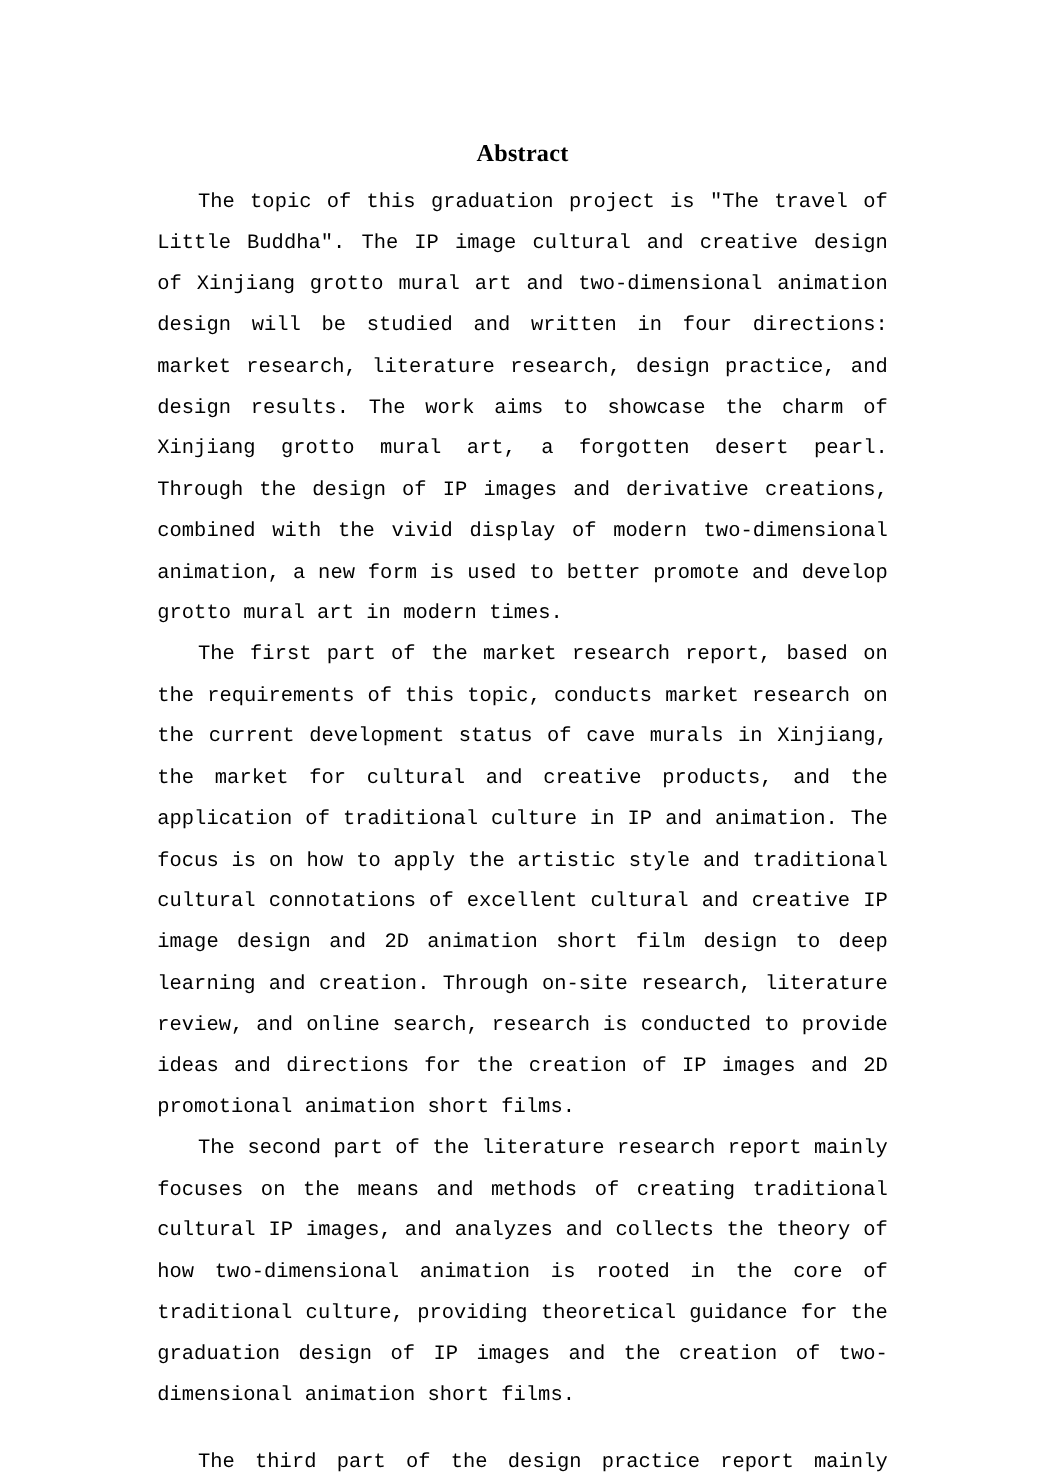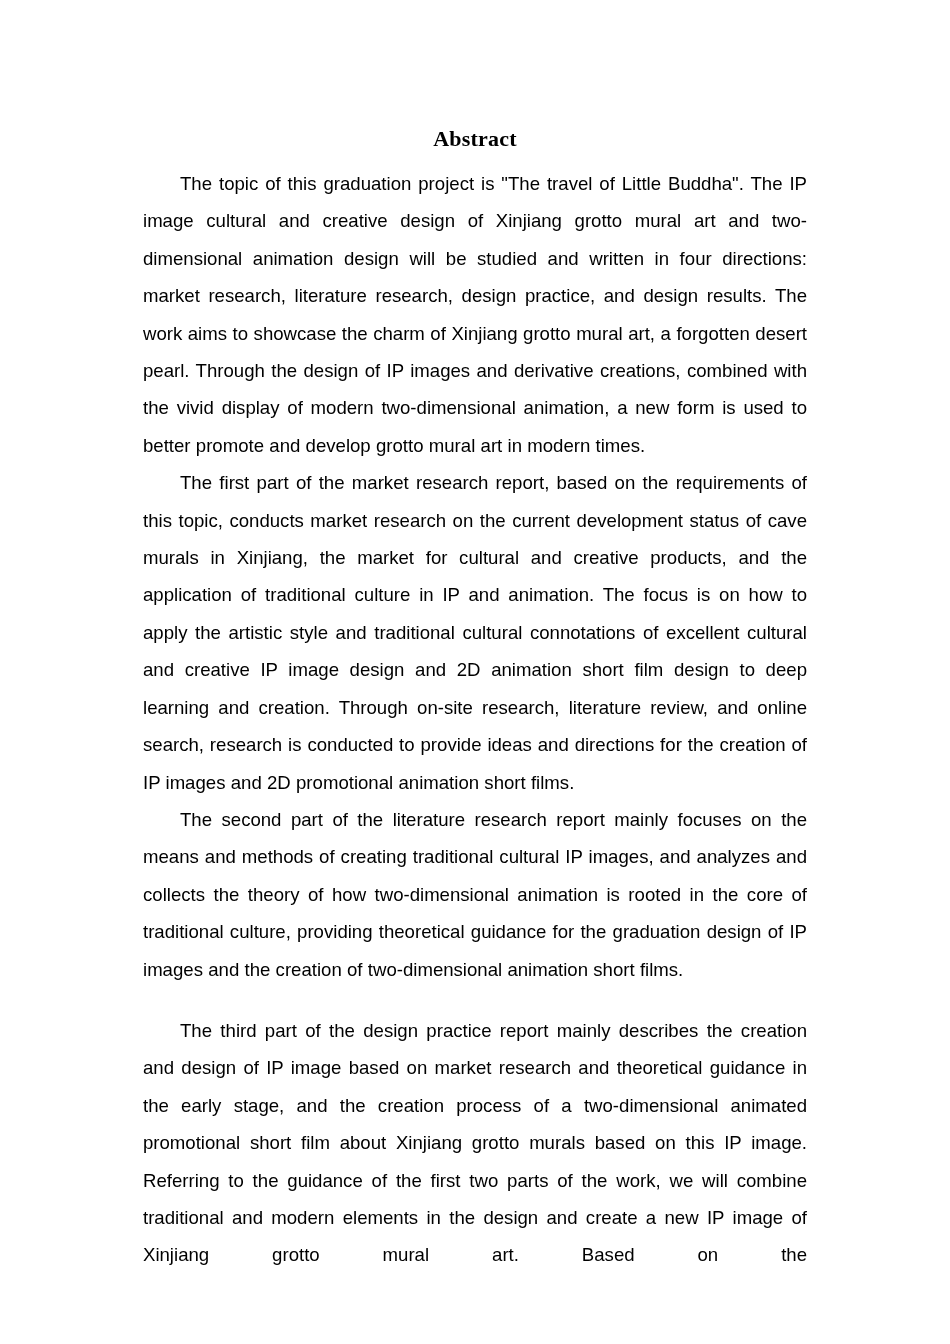--- a/index.html
+++ b/index.html
@@ -40,21 +40,21 @@
     font-family: "Liberation Serif", "DejaVu Serif", serif;
   }
   .para {
     margin: 0;
     padding: 0;
     font-size: 18.6px;
     line-height: 37.4px;
     text-align: justify;
     text-justify: inter-word;
     text-indent: 37px;
-    font-family: Liberation Sans, sans-serif;
+    font-family: Liberation Mono, monospace;
     word-spacing: 0.1px;
     hyphens: none;
   }
   .para:first-of-type {
     margin-top: 12px;
   }
   
   .para.clipped {
     text-align-last: justify;
     margin-top: 24px;

